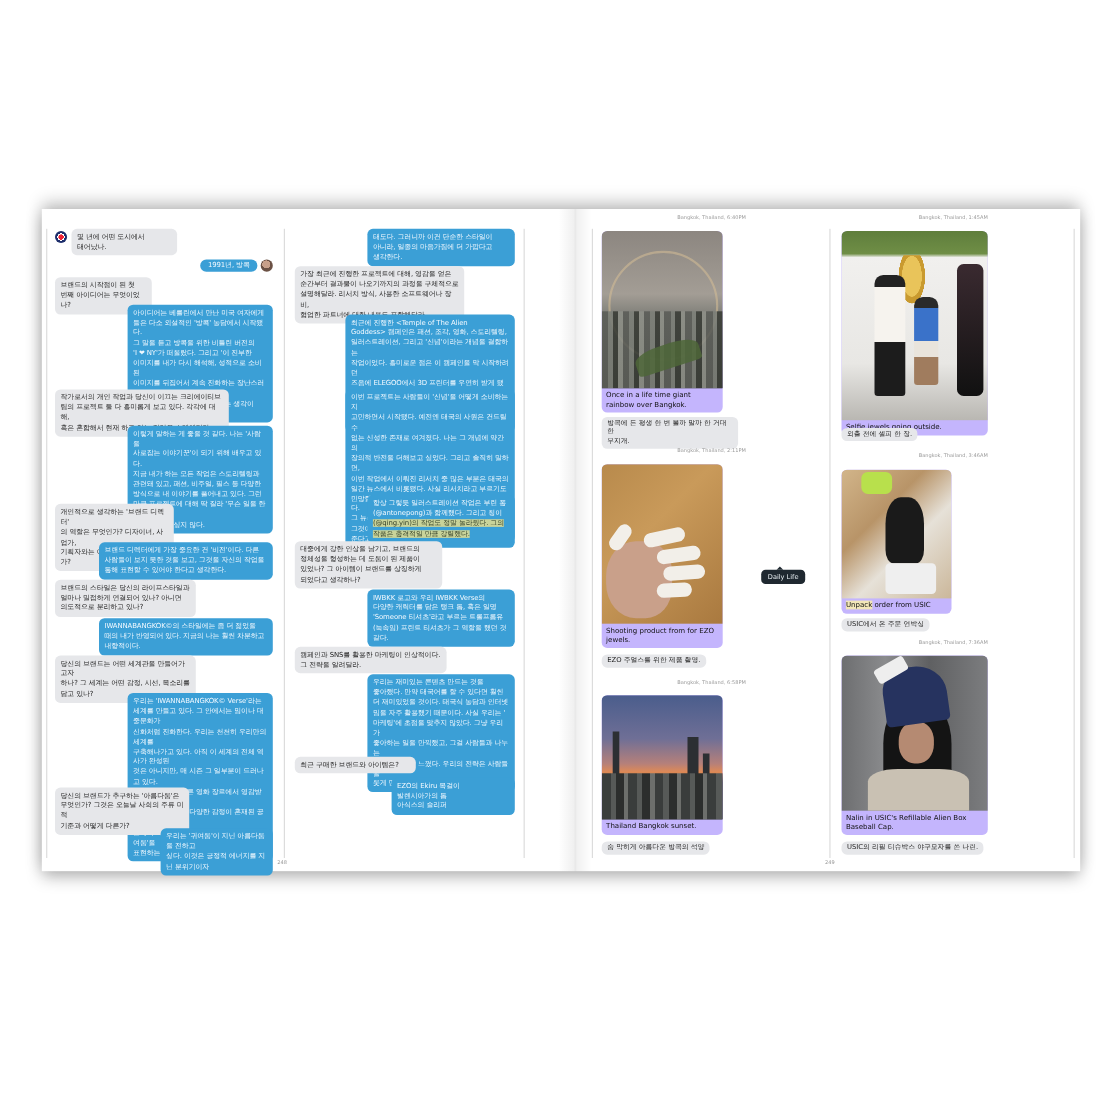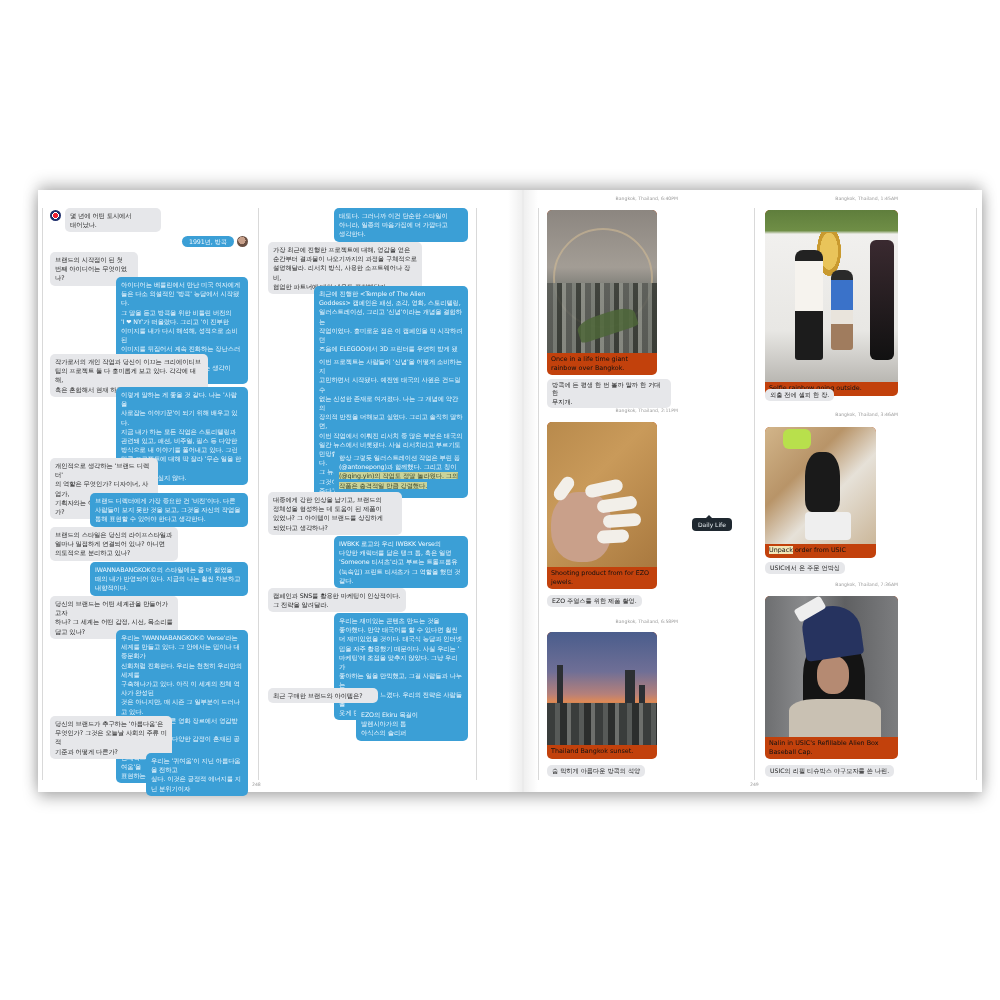--- a/index.html
+++ b/index.html
@@ -22,21 +22,21 @@
   }
   .bubble.q { background: #e6e7ea; color: #222; }
   .bubble.a { background: #3b9fd6; color: #f2f9ff; }
   .bubble .hl { background: #c9d39a; color: #33402a; }
 
   .avatar { position: absolute; width: 11px; height: 11px; border-radius: 50%; }
   .avatar.brand { background: radial-gradient(circle at 50% 50%, #e23 0 30%, #fff 31% 42%, #1d2e6b 43%); }
   .avatar.user { background: radial-gradient(circle at 45% 40%, #c8a08a 0 40%, #6b5144 41%); }
 
   .stamp { position: absolute; font-size: 4.6px; color: #9a9a9a; text-align: right; }
-  .photo-card { position: absolute; border-radius: 5px; overflow: hidden; background: #c2410c; }
+  .photo-card { position: absolute; border-radius: 5px; overflow: hidden; background: #c4b5fd; }
   .photo { width: 100%; position: relative; overflow: hidden; }
   .caption-en { font-size: 6.4px; line-height: 8.6px; color: #111; padding: 2px 4px 3px; }
   .caption-en .hl-en { background: #f2e6b8; }
   .caption-ko { position: absolute; background: #e6e7ea; color: #222; font-size: 6.2px; line-height: 8.4px; padding: 2px 5px; border-radius: 5px; }
 
   .page-num { position: absolute; font-size: 4.6px; color: #999; }
 
   .tag {
     position: absolute; left: 654px; top: 328px; background: #1f2830; color: #e8eef2;
     font-size: 6px; padding: 3px 6px; border-radius: 4px;
@@ -271,26 +271,26 @@
 
   <div>
     <div class="stamp" style="left:760px;top:6px;width:100px">Bangkok, Thailand, 1:45AM</div>
     <div class="photo-card" style="left:727px;top:20px;width:133px">
       <div class="photo ph-selfie">
           <div class="gold"></div>
           <div class="p1"></div>
           <div class="p2"></div>
           <div class="rack"></div>
         </div>
-      <div class="caption-en">Selfie rainbow going outside.</div>
+      <div class="caption-en">Selfie jewels going outside.</div>
     </div>
     <div class="caption-ko" style="left:727px;top:199px">외출 전에 셀피 한 장.</div>
 
     <div class="stamp" style="left:760px;top:222px;width:100px">Bangkok, Thailand, 3:46AM</div>
-    <div class="photo-card" style="left:727px;top:237px;width:111px">
+    <div class="photo-card" style="left:727px;top:237px;width:100px">
       <div class="photo ph-box">
           <div class="vest"></div>
           <div class="person"></div>
           <div class="bag"></div>
         </div>
       <div class="caption-en"><span class="hl-en">Unpack</span><span> order from USIC</span></div>
     </div>
     <div class="caption-ko" style="left:727px;top:372px">USIC에서 온 주문 언박싱</div>
 
     <div class="stamp" style="left:760px;top:392px;width:100px">Bangkok, Thailand, 7:36AM</div>

